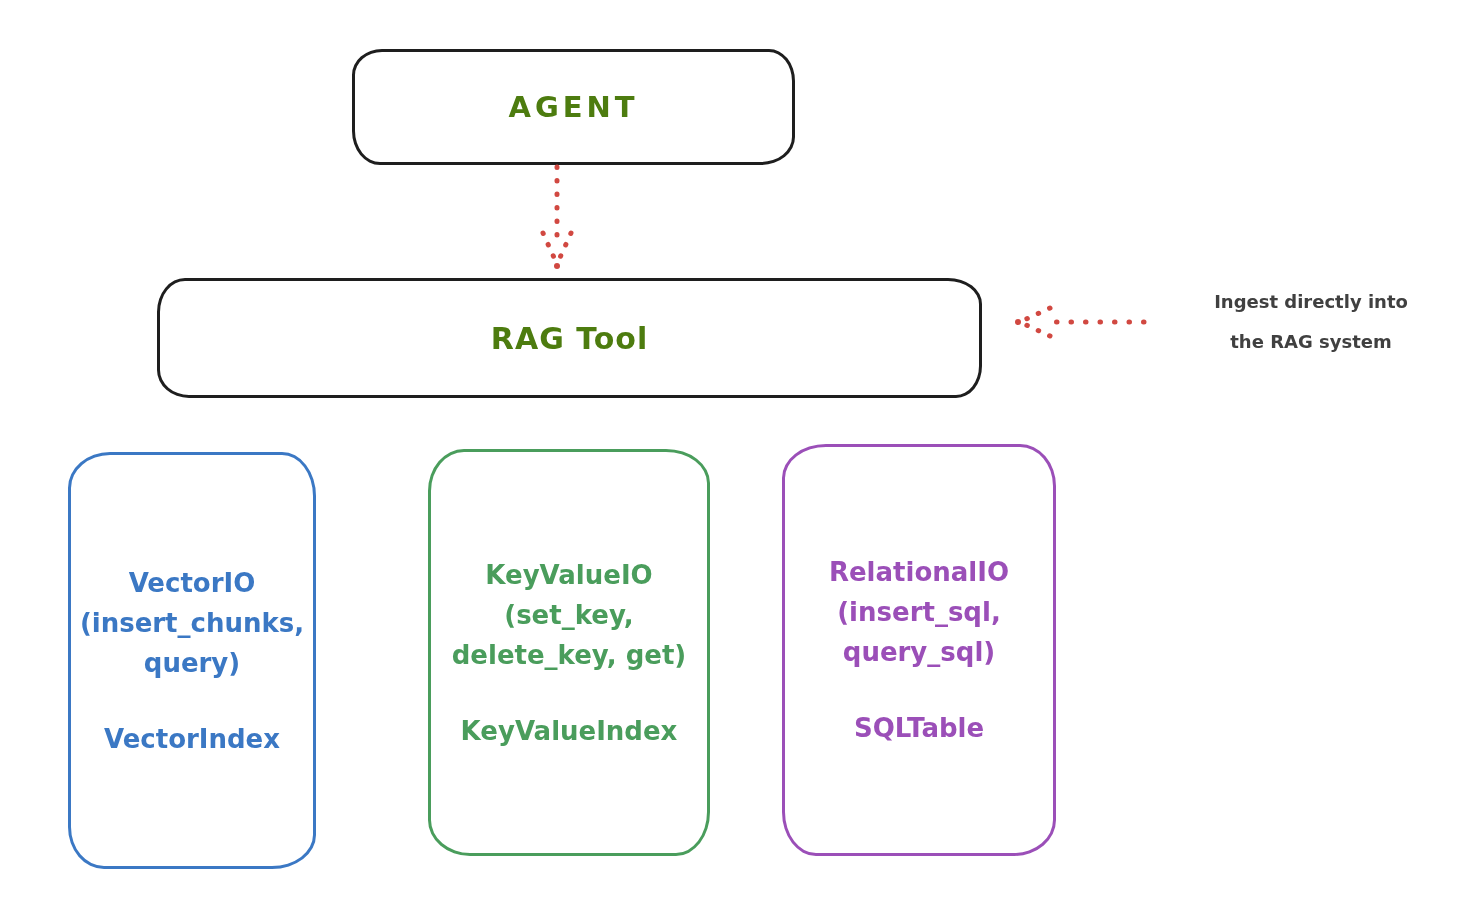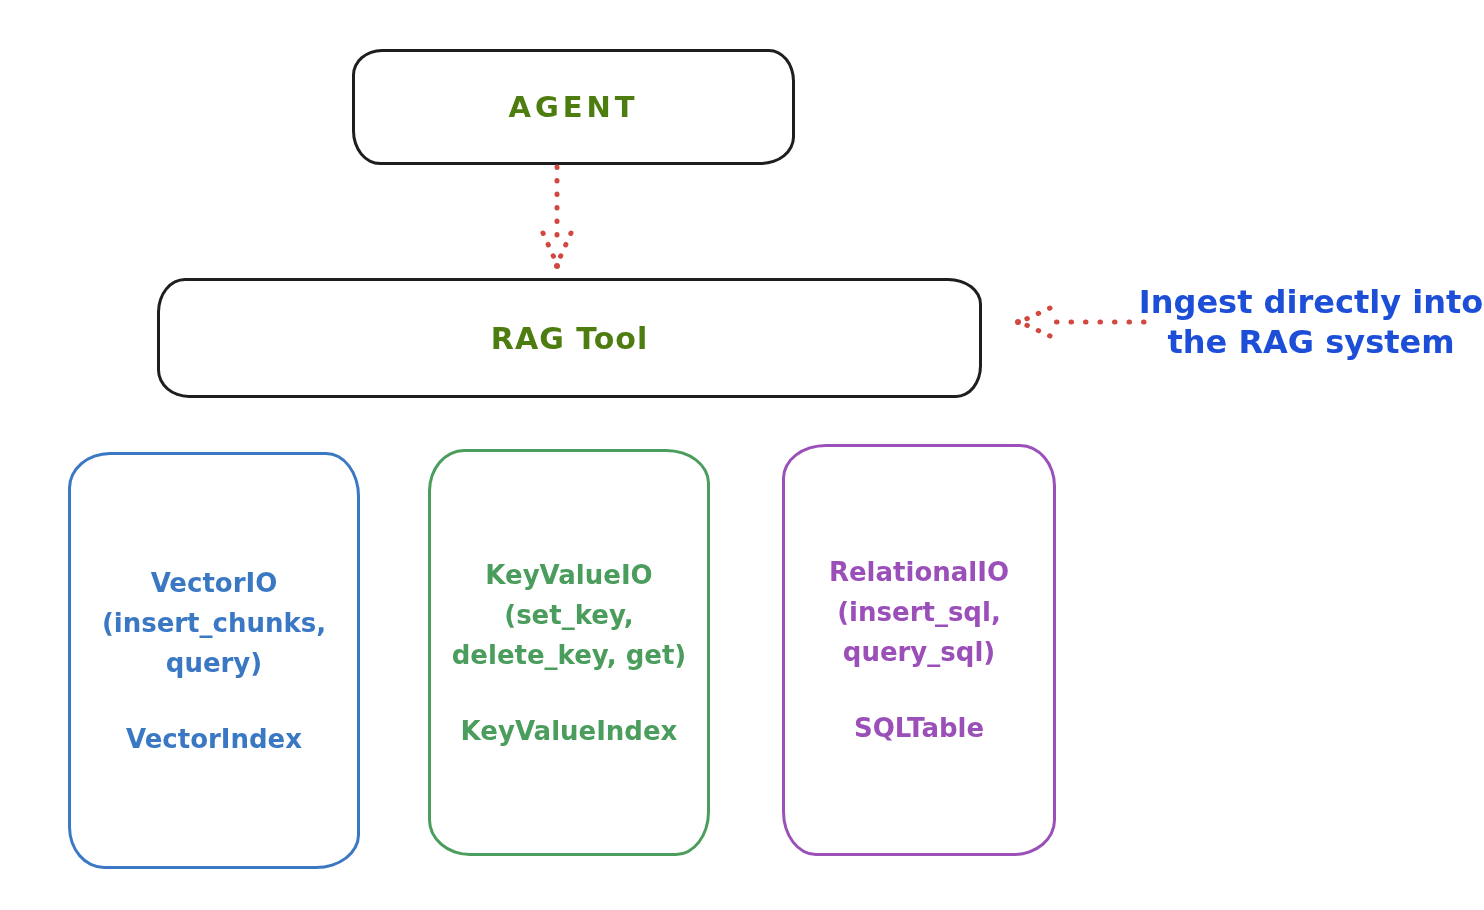--- a/index.html
+++ b/index.html
@@ -41,41 +41,41 @@
   }
   .store-node {
     border-style: solid;
     border-width: 3px;
     font-weight: 700;
     font-size: 26px;
     line-height: 40px;
     padding: 0 10px;
   }
   #vector-node {
-    left: 68px; top: 452px; width: 292px; height: 417px;
+    left: 68px; top: 452px; width: 248px; height: 417px;
     border-color: #3b78c4; color: #3b78c4;
     border-radius: 42px 34px 44px 36px / 36px 44px 34px 42px;
   }
   #keyvalue-node {
     left: 428px; top: 449px; width: 282px; height: 407px;
     border-color: #4a9d5c; color: #4a9d5c;
     border-radius: 36px 44px 34px 42px / 42px 34px 44px 36px;
   }
   #relational-node {
     left: 782px; top: 444px; width: 274px; height: 412px;
     border-color: #9b4fb8; color: #9b4fb8;
     border-radius: 44px 36px 42px 34px / 34px 42px 36px 44px;
   }
   .index-label { margin-top: 36px; }
   .annotation {
     position: absolute;
     left: 1138px; top: 282px; width: 346px;
-    color: #1d4ed8;
+    color: #404040;
     font-weight: 700;
-    font-size: 32px;
+    font-size: 18px;
     line-height: 40px;
     text-align: center;
   }
   svg.arrow { position: absolute; overflow: visible; }
   .dotline {
     stroke: #d14841;
     stroke-width: 5;
     stroke-linecap: round;
     fill: none;
   }

